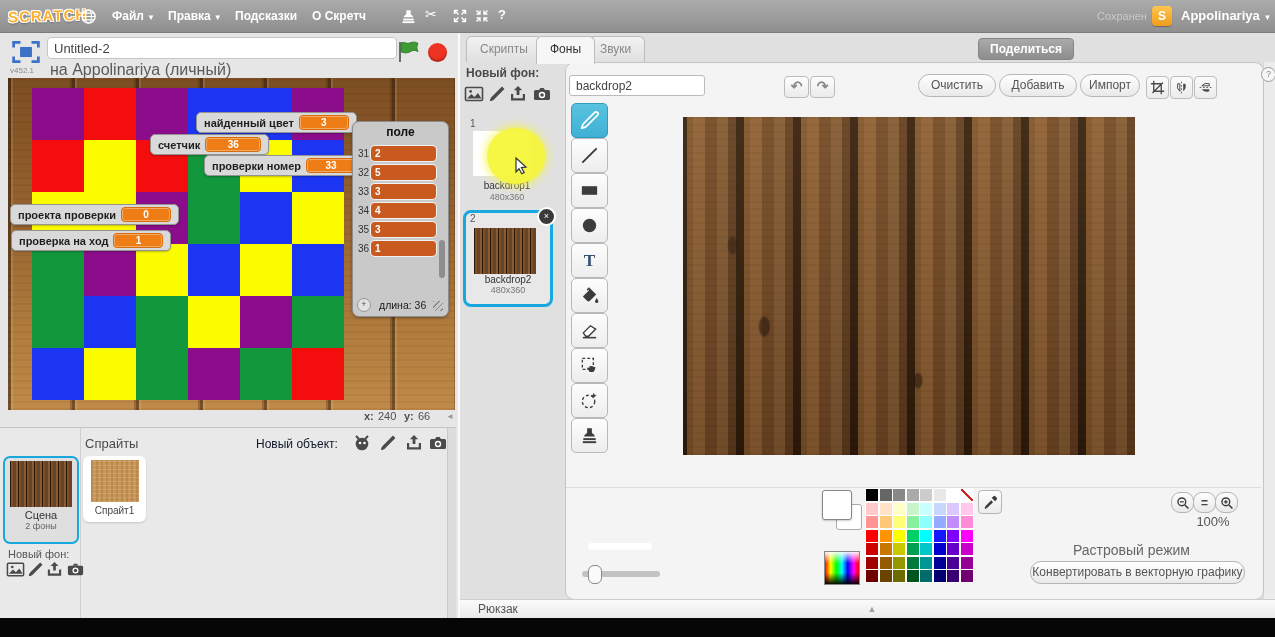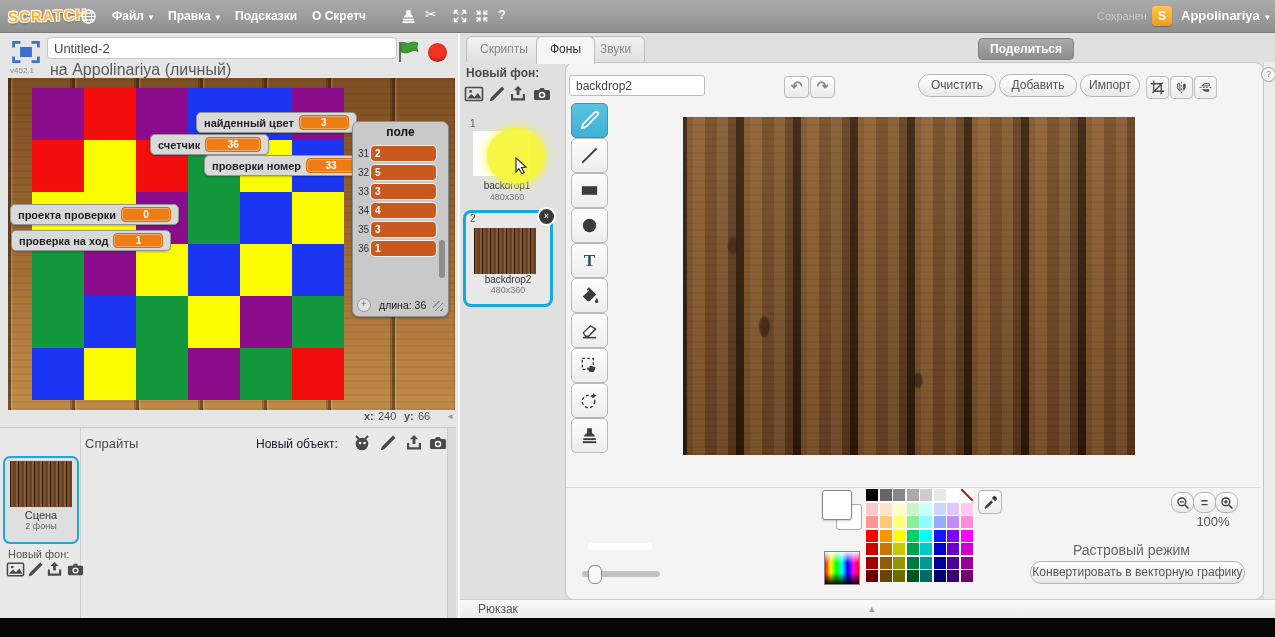--- a/index.html
+++ b/index.html
@@ -400,20 +400,24 @@
         </svg>
     </span>
     <span class="hdr-icon" style="left:66px;top:132px;">
       <svg viewBox="0 0 20 20" width="19" height="19">
           <rect x="2" y="6" width="16" height="10" rx="1.5" fill="#4a4a4a"></rect>
           <path d="M7 6l1.4-2h3.2L13 6z" fill="#4a4a4a"></path>
           <circle cx="10" cy="11" r="3.2" fill="#fff"></circle>
           <circle cx="10" cy="11" r="1.8" fill="#4a4a4a"></circle>
         </svg>
     </span>
+    <div id="sprite-card">
+      <div class="thumb"></div>
+      <div class="nm">Спрайт1</div>
+    </div>
     <div id="sprites-scroll"></div>
   </div>
 
   <div id="right-bg"></div>
 
   <span class="tab" style="left:466px;">Скрипты</span>
   <span class="tab active" style="left:536px;">Фоны</span>
   <span class="tab" style="left:586px;">Звуки</span>
 
   <span id="share-btn">Поделиться</span>

